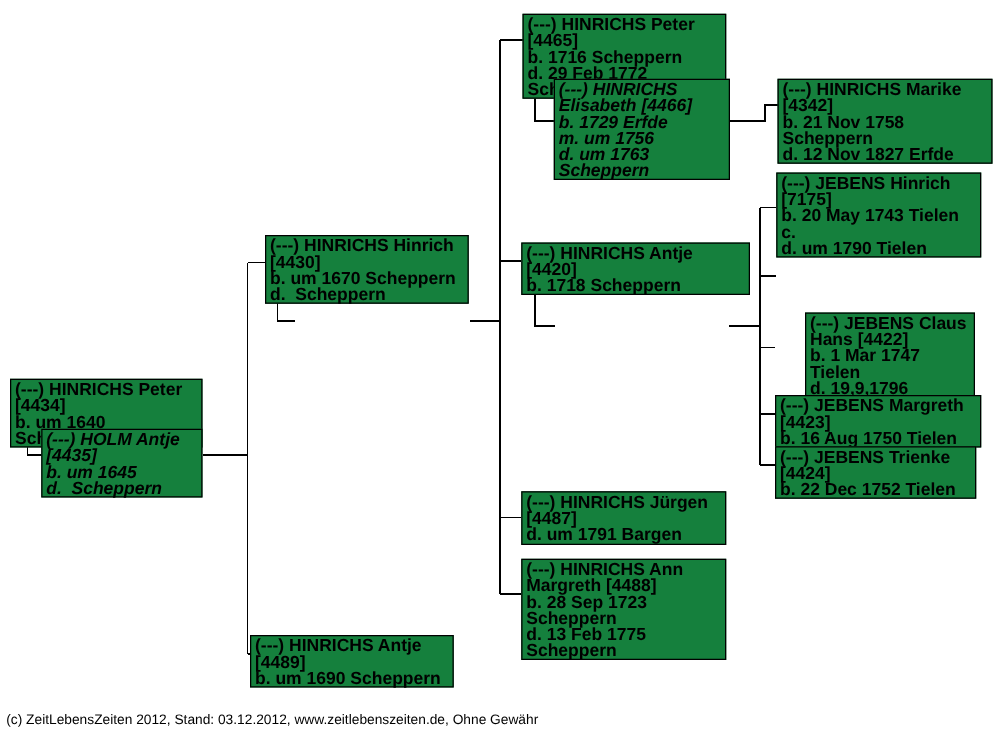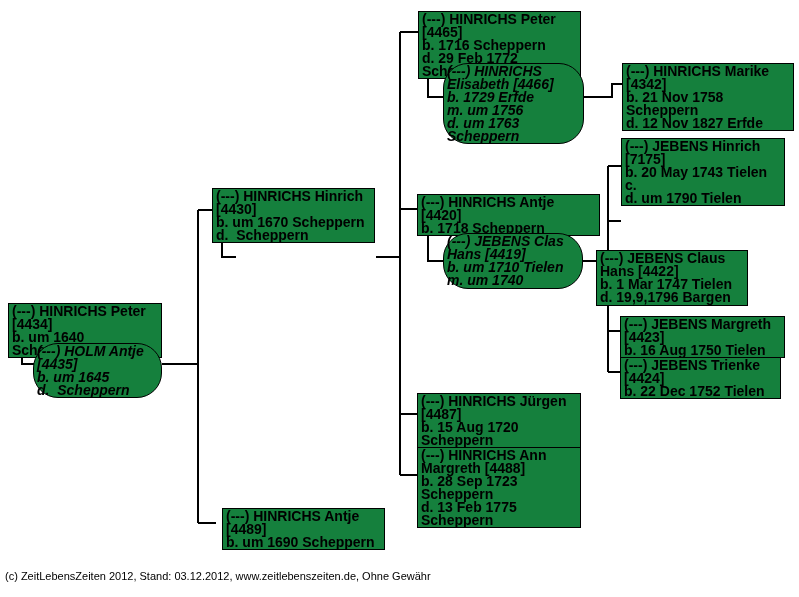--- a/index.html
+++ b/index.html
@@ -23,21 +23,21 @@
     box-sizing:border-box;
     background:#15803d;
     border:1.5px solid #000000;
     padding:1px 3px 0 3px;
     font-size:14px;
     line-height:13px;
     color:#000000;
   }
   .pname { font-weight:bold; }
   .pline { font-weight:bold; white-space:pre-wrap; }
-  .spouse { font-style:italic;border-radius:25px; }
+  .spouse { font-style:italic; }
   #footer {
     position:absolute;
     left:5px; top:570px;
     z-index:1;
     font-size:11px;
     color:#000000;
     white-space:nowrap;
   }
 </style>
 </head>
@@ -66,68 +66,62 @@
     <div class="pname">(---) HOLM Antje [4435]</div>
     <div class="pline">b. um 1645</div>
     <div class="pline">d.  Scheppern</div>
   </div>
 
   <div class="pbox" style="left:212px;top:188px;width:163px;min-height:43px">
     <div class="pname">(---) HINRICHS Hinrich [4430]</div>
     <div class="pline">b. um 1670 Scheppern</div>
     <div class="pline">d.  Scheppern</div>
   </div>
-  <div class="pbox" style="left:222px;top:508px;width:163px;min-height:30px">
+  <div class="pbox" style="left:200px;top:508px;width:163px;min-height:30px">
     <div class="pname">(---) HINRICHS Antje [4489]</div>
     <div class="pline">b. um 1690 Scheppern</div>
   </div>
 
   <div class="pbox" style="left:418px;top:11px;width:163px;min-height:43px">
     <div class="pname">(---) HINRICHS Peter [4465]</div>
     <div class="pline">b. 1716 Scheppern</div>
     <div class="pline">d. 29 Feb 1772 Scheppern</div>
   </div>
   <div class="pbox spouse" style="left:443px;top:63px;width:141px;min-height:69px">
     <div class="pname">(---) HINRICHS Elisabeth [4466]</div>
     <div class="pline">b. 1729 Erfde</div>
     <div class="pline">m. um 1756</div>
     <div class="pline">d. um 1763 Scheppern</div>
   </div>
   <div class="pbox" style="left:417px;top:194px;width:183px;min-height:30px">
     <div class="pname">(---) HINRICHS Antje [4420]</div>
     <div class="pline">b. 1718 Scheppern</div>
   </div>
-  <div class="pbox spouse" style="left:443px;top:233px;width:140px;min-height:56px">
-    <div class="pname">(---) JEBENS Clas Hans [4419]</div>
-    <div class="pline">b. um 1710 Tielen</div>
-    <div class="pline">m. um 1740</div>
-  </div>
   <div class="pbox" style="left:417px;top:393px;width:164px;min-height:43px">
     <div class="pname">(---) HINRICHS Jürgen [4487]</div>
-    <div class="pline">b. 15 Aug 1720 Scheppern</div>
     <div class="pline">d. um 1791 Bargen</div>
   </div>
   <div class="pbox" style="left:417px;top:447px;width:164px;min-height:56px">
     <div class="pname">(---) HINRICHS Ann Margreth [4488]</div>
     <div class="pline">b. 28 Sep 1723 Scheppern</div>
     <div class="pline">d. 13 Feb 1775 Scheppern</div>
   </div>
 
   <div class="pbox" style="left:622px;top:63px;width:172px;min-height:43px">
     <div class="pname">(---) HINRICHS Marike [4342]</div>
     <div class="pline">b. 21 Nov 1758 Scheppern</div>
     <div class="pline">d. 12 Nov 1827 Erfde</div>
   </div>
   <div class="pbox" style="left:621px;top:138px;width:164px;min-height:56px">
     <div class="pname">(---) JEBENS Hinrich [7175]</div>
     <div class="pline">b. 20 May 1743 Tielen</div>
     <div class="pline">c.</div>
     <div class="pline">d. um 1790 Tielen</div>
   </div>
-  <div class="pbox" style="left:596px;top:250px;width:152px;min-height:56px">
+  <div class="pbox" style="left:644px;top:250px;width:136px;min-height:56px">
     <div class="pname">(---) JEBENS Claus Hans [4422]</div>
     <div class="pline">b. 1 Mar 1747 Tielen</div>
     <div class="pline">d. 19,9,1796 Bargen</div>
   </div>
   <div class="pbox" style="left:620px;top:316px;width:165px;min-height:30px">
     <div class="pname">(---) JEBENS Margreth [4423]</div>
     <div class="pline">b. 16 Aug 1750 Tielen</div>
   </div>
   <div class="pbox" style="left:620px;top:357px;width:161px;min-height:30px">
     <div class="pname">(---) JEBENS Trienke [4424]</div>

